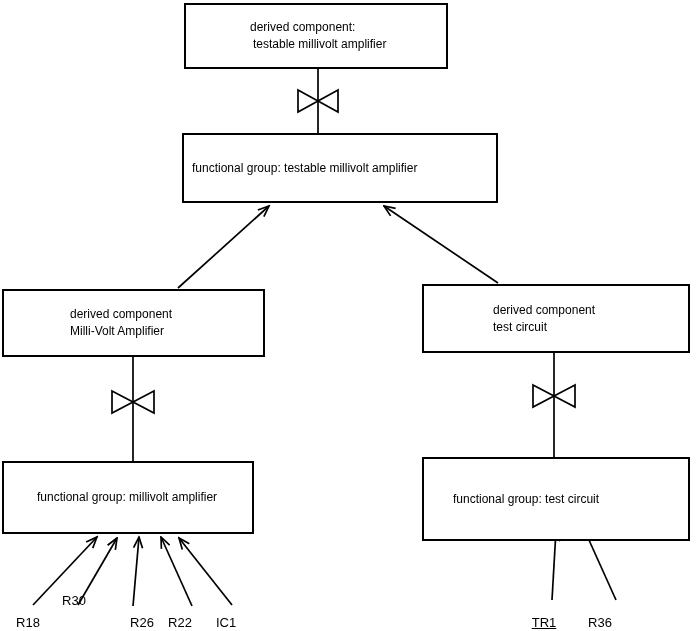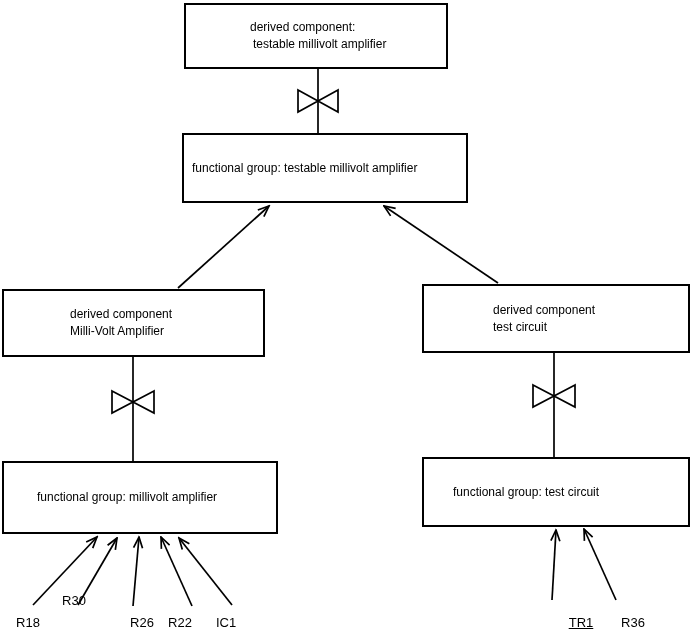--- a/index.html
+++ b/index.html
@@ -90,43 +90,43 @@
       <line x1="552" y1="600" x2="556" y2="530" marker-end="url(#ah)"></line>
       <line x1="616" y1="600" x2="584" y2="529" marker-end="url(#ah)"></line>
     </g>
   </svg>
 
   <div class="box" style="left:184px; top:3px; width:264px; height:66px; padding-left:64px;">
     <div class="bl">derived component:</div>
     <div class="bl indent1">testable millivolt amplifier</div>
   </div>
 
-  <div class="box" style="left:182px; top:133px; width:286px; height:70px; padding-left:8px;">
+  <div class="box" style="left:182px; top:133px; width:316px; height:70px; padding-left:8px;">
     <div class="bl">functional group: testable millivolt amplifier</div>
   </div>
 
   <div class="box" style="left:2px; top:289px; width:263px; height:68px; padding-left:66px;">
     <div class="bl">derived component</div>
     <div class="bl">Milli-Volt Amplifier</div>
   </div>
 
   <div class="box" style="left:422px; top:284px; width:268px; height:69px; padding-left:69px;">
     <div class="bl">derived component</div>
     <div class="bl">test circuit</div>
   </div>
 
-  <div class="box" style="left:2px; top:461px; width:276px; height:73px; padding-left:33px;">
+  <div class="box" style="left:2px; top:461px; width:252px; height:73px; padding-left:33px;">
     <div class="bl">functional group: millivolt amplifier</div>
   </div>
 
-  <div class="box" style="left:422px; top:457px; width:268px; height:70px; padding-left:29px;">
+  <div class="box" style="left:422px; top:457px; width:268px; height:84px; padding-left:29px;">
     <div class="bl">functional group: test circuit</div>
   </div>
 
   <div class="part" style="left:28px;  top:615px;">R18</div>
   <div class="part" style="left:74px;  top:593px;">R30</div>
   <div class="part" style="left:129px; top:615px;margin-left:13px;">R26</div>
   <div class="part" style="left:180px; top:615px;text-align:right;">R22</div>
   <div class="part" style="left:226px; top:615px;text-align:center;">IC1</div>
-  <div class="part" style="left:581px; top:615px;text-decoration:underline;">TR1</div>
-  <div class="part" style="left:633px; top:615px;">R36</div>
+  <div class="part" style="left:544px; top:615px;text-decoration:underline;">TR1</div>
+  <div class="part" style="left:600px; top:615px;">R36</div>
 
 </div>
 
 </body></html>

